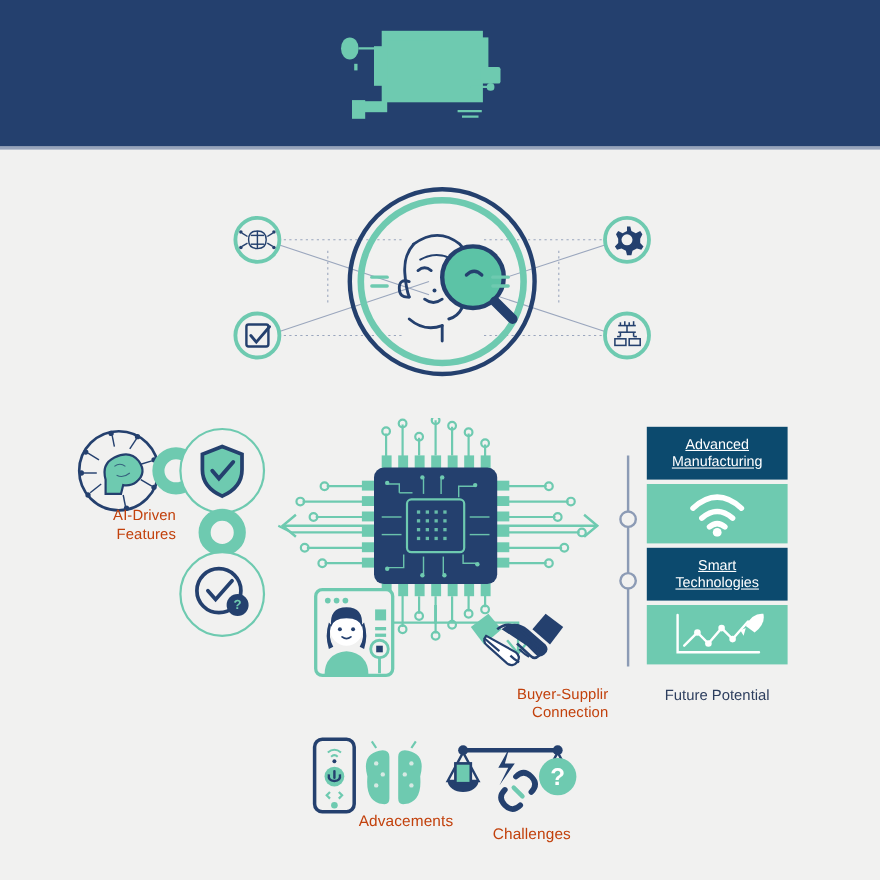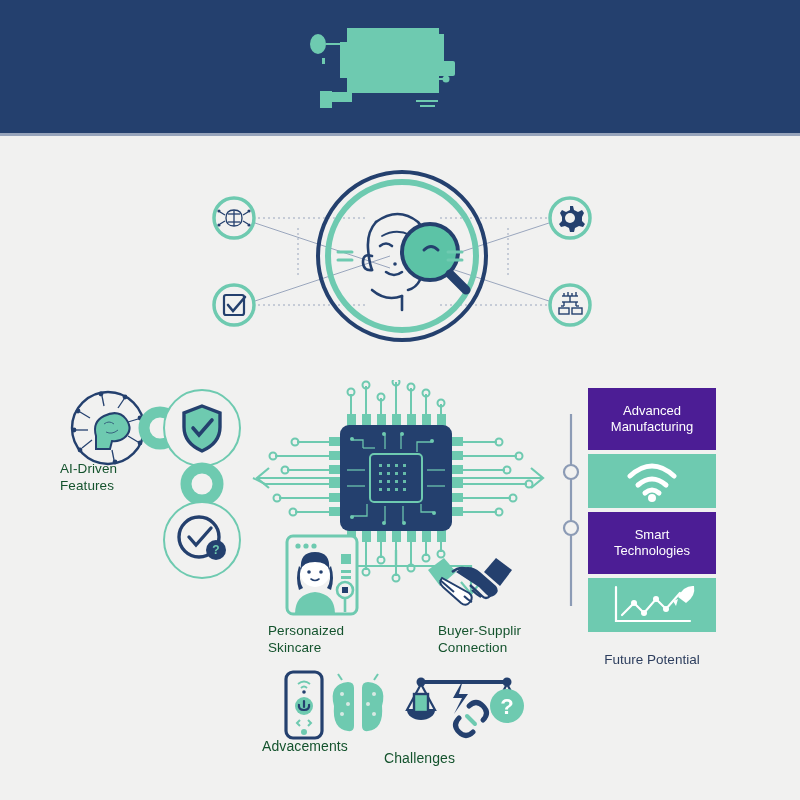--- a/index.html
+++ b/index.html
@@ -37,46 +37,47 @@
 
   
   .hub { position: absolute; left: 190px; top: 160px; }
 
   
   .mid { position: absolute; left: 0; top: 360px; width: 800px; height: 300px; }
 
   
   .label {
     position: absolute;
-    color: #14532d;
+    color: #c2410c;
     font-size: 13.5px;
     line-height: 17px;
-    text-align: left;
+    text-align: right;
     letter-spacing: .1px;
   }
   .label-wide { font-size: 14px; }
 
   
   .cards { position: absolute; left: 588px; top: 388px; width: 128px; }
   .card {
     width: 128px;
     box-sizing: border-box;
     display: flex;
     align-items: center;
     justify-content: center;
     text-align: center;
     margin-bottom: 4px;
   }
   .card-navy {
-    height: 62px;
-    background: #4c1d95;
+    height: 48px;
+    background: #0c4a6e;
     color: #ffffff;
     font-size: 13px;
     line-height: 16px;
     padding: 0 6px;
+    text-decoration: underline;
   }
   .card-teal {
     height: 54px;
     background: #6ecab0;
   }
   .cards-caption {
     width: 128px;
     text-align: center;
     color: #2d3e5e;
     font-size: 13.5px;
@@ -445,24 +446,20 @@
       <g fill="#6ecab0">
         <rect x="58" y="22" width="10" height="10"></rect>
         <rect x="58" y="38" width="10" height="3"></rect>
           <rect x="58" y="44" width="10" height="3"></rect>
       </g>
       <circle cx="62" cy="58" r="8" fill="none" stroke="#6ecab0" stroke-width="2.6"></circle>
       <rect x="59" y="55" width="6" height="6" fill="#24406e"></rect>
       <path d="M62 66 v14" stroke="#6ecab0" stroke-width="2.6"></path>
     </svg>
 
-    <div class="label" style="left:268px;top:262px;width:110px">
-      <div>Personaized</div>
-      <div>Skincare</div>
-    </div>
 
     <svg width="100" height="70" style="position:absolute;left:420px;top:182px">
       <path d="M8 28 l16 -12 l12 14 l-16 14 z" fill="#6ecab0"></path>
       <path d="M92 28 l-16 -12 l-12 14 l16 14 z" fill="#24406e"></path>
       <path d="M36 30 q12 -10 24 0 l16 14 q4 5 -1 9 q-5 4 -9 -1 l-7 -7" fill="#24406e"></path>
       <path d="M22 36 q-4 5 1 9 l18 16 q5 4 9 -1 q4 -5 -1 -9 z" fill="#ffffff" stroke="#24406e" stroke-width="2"></path>
       <path d="M32 30 q10 -8 20 0 l18 16 q4 4 0 8 q-4 4 -8 0 l-12 -11" fill="none" stroke="#24406e" stroke-width="2.4"></path>
       <path d="M44 54 q4 4 8 6" fill="none" stroke="#24406e" stroke-width="2"></path>
       <path d="M52 48 q5 5 9 7" fill="none" stroke="#24406e" stroke-width="2"></path>
       <path d="M60 42 q5 5 9 7" fill="none" stroke="#24406e" stroke-width="2"></path>

